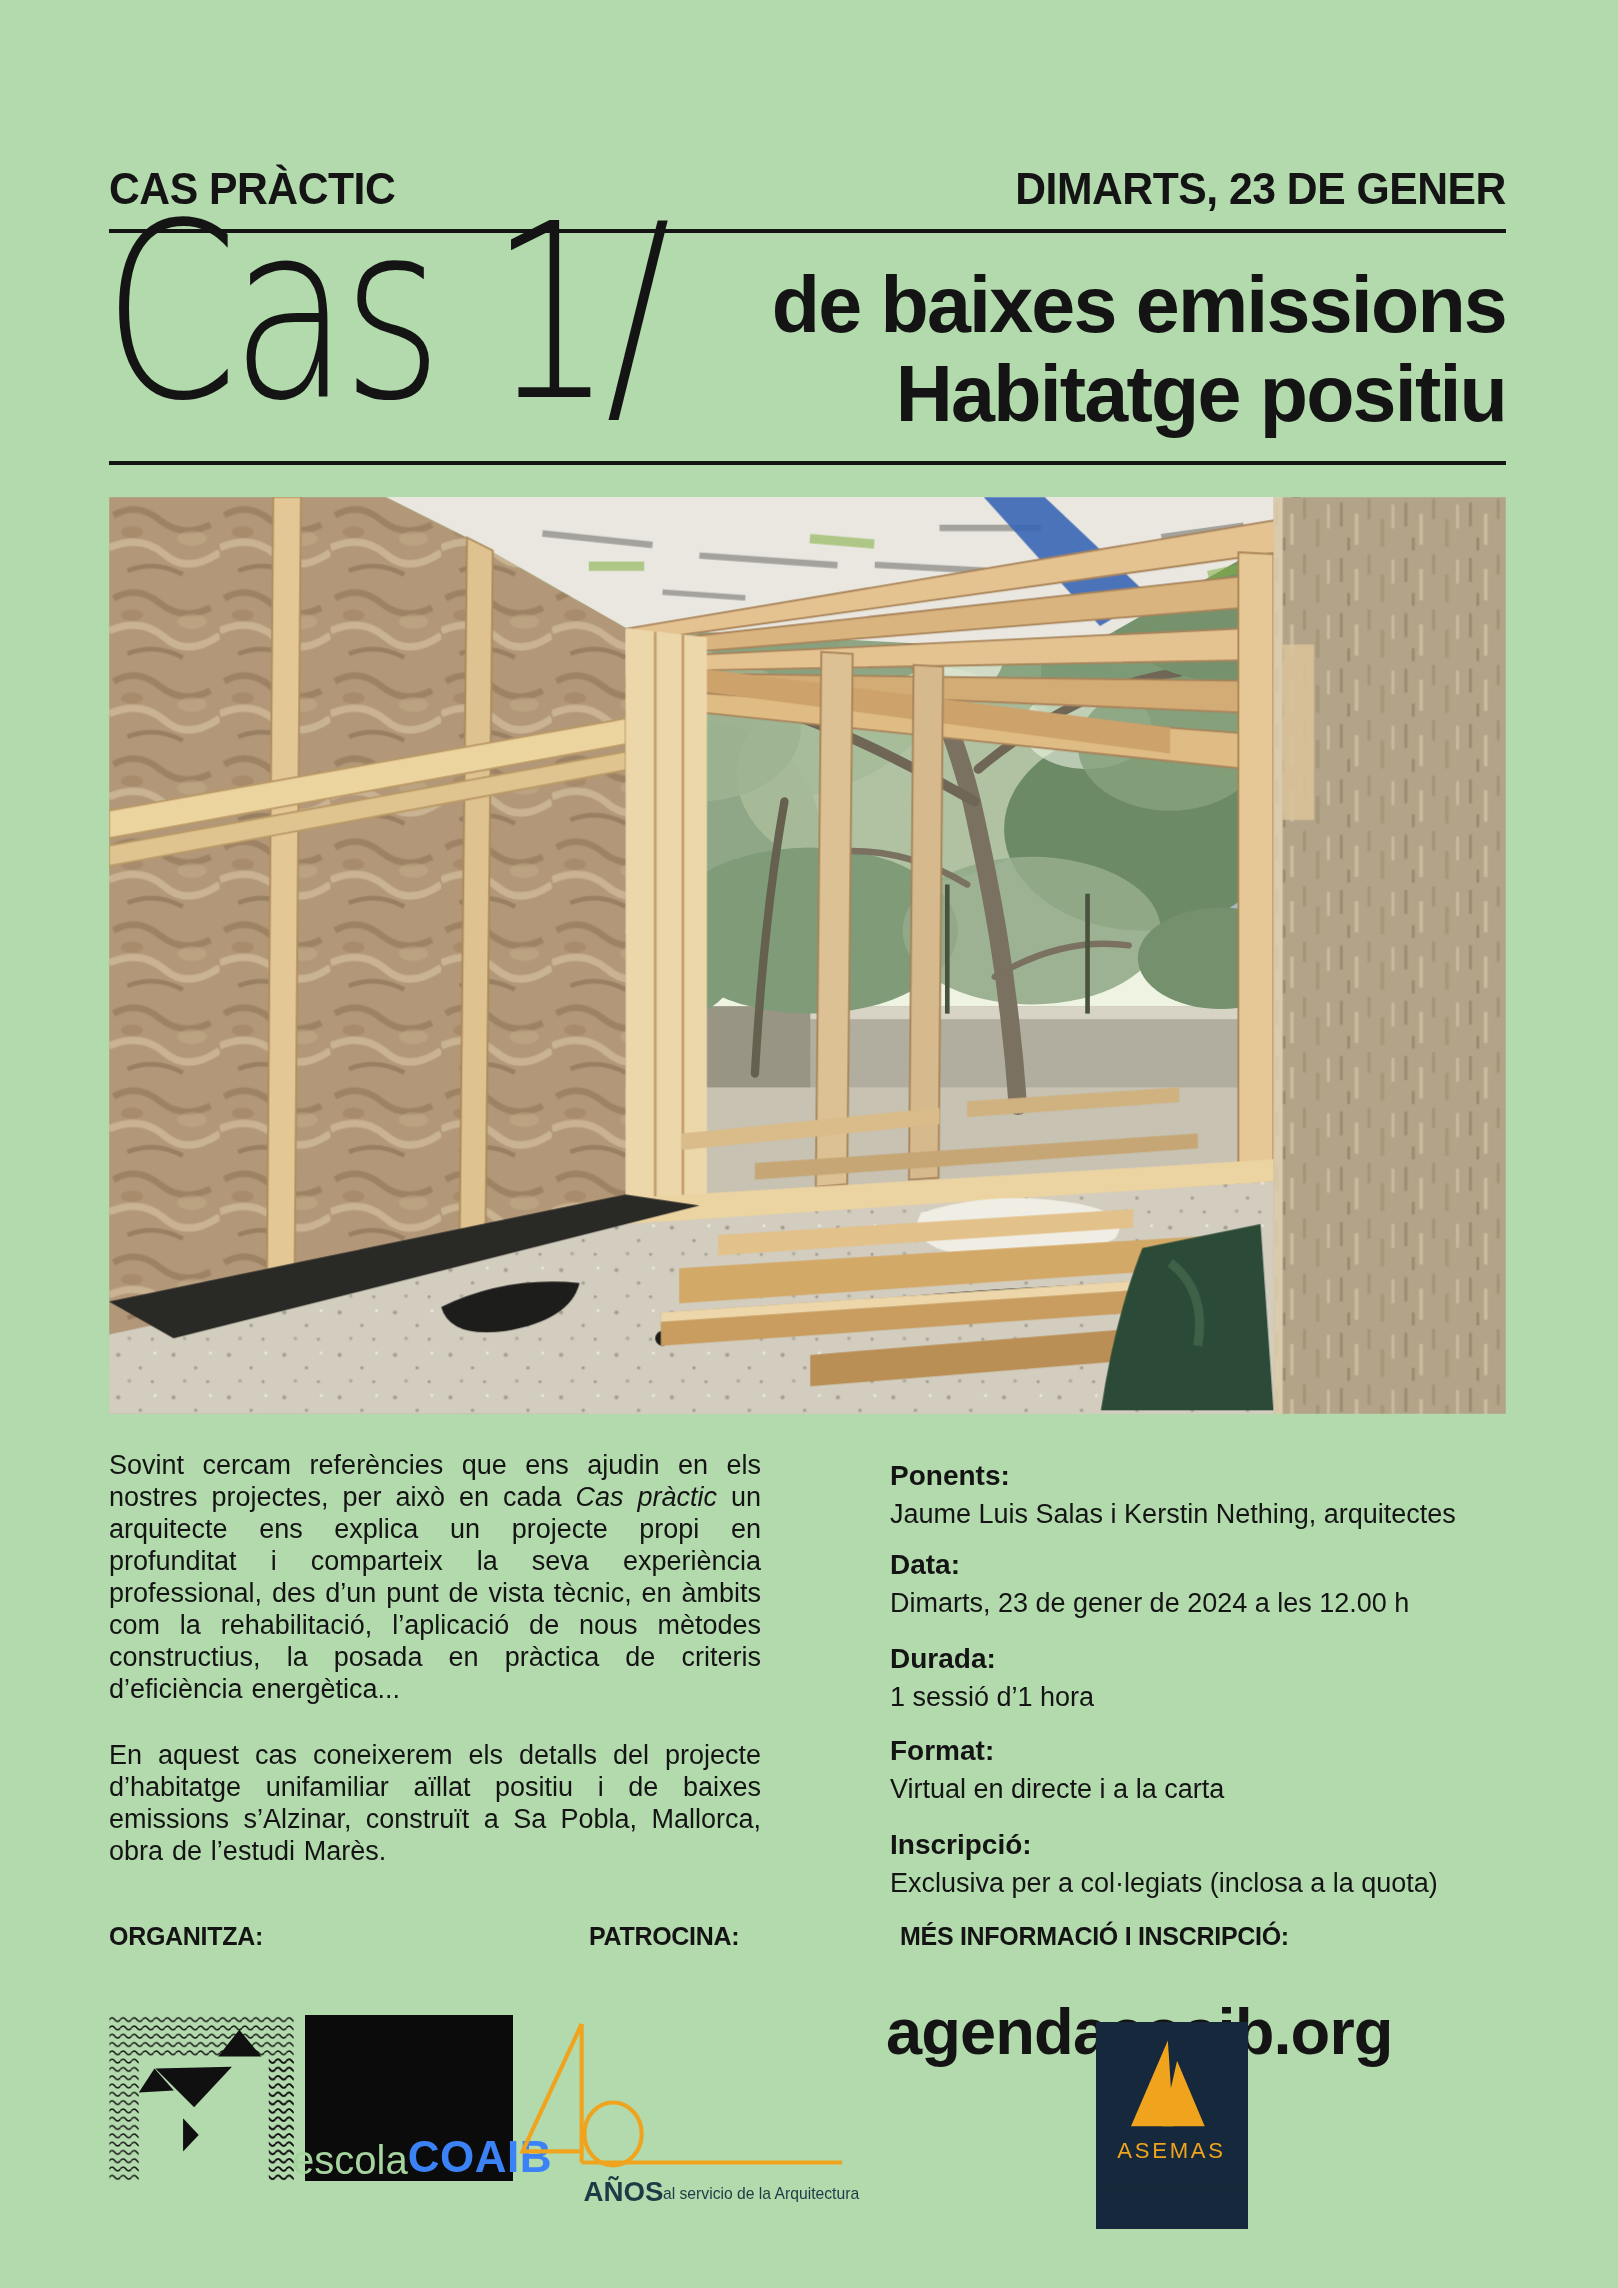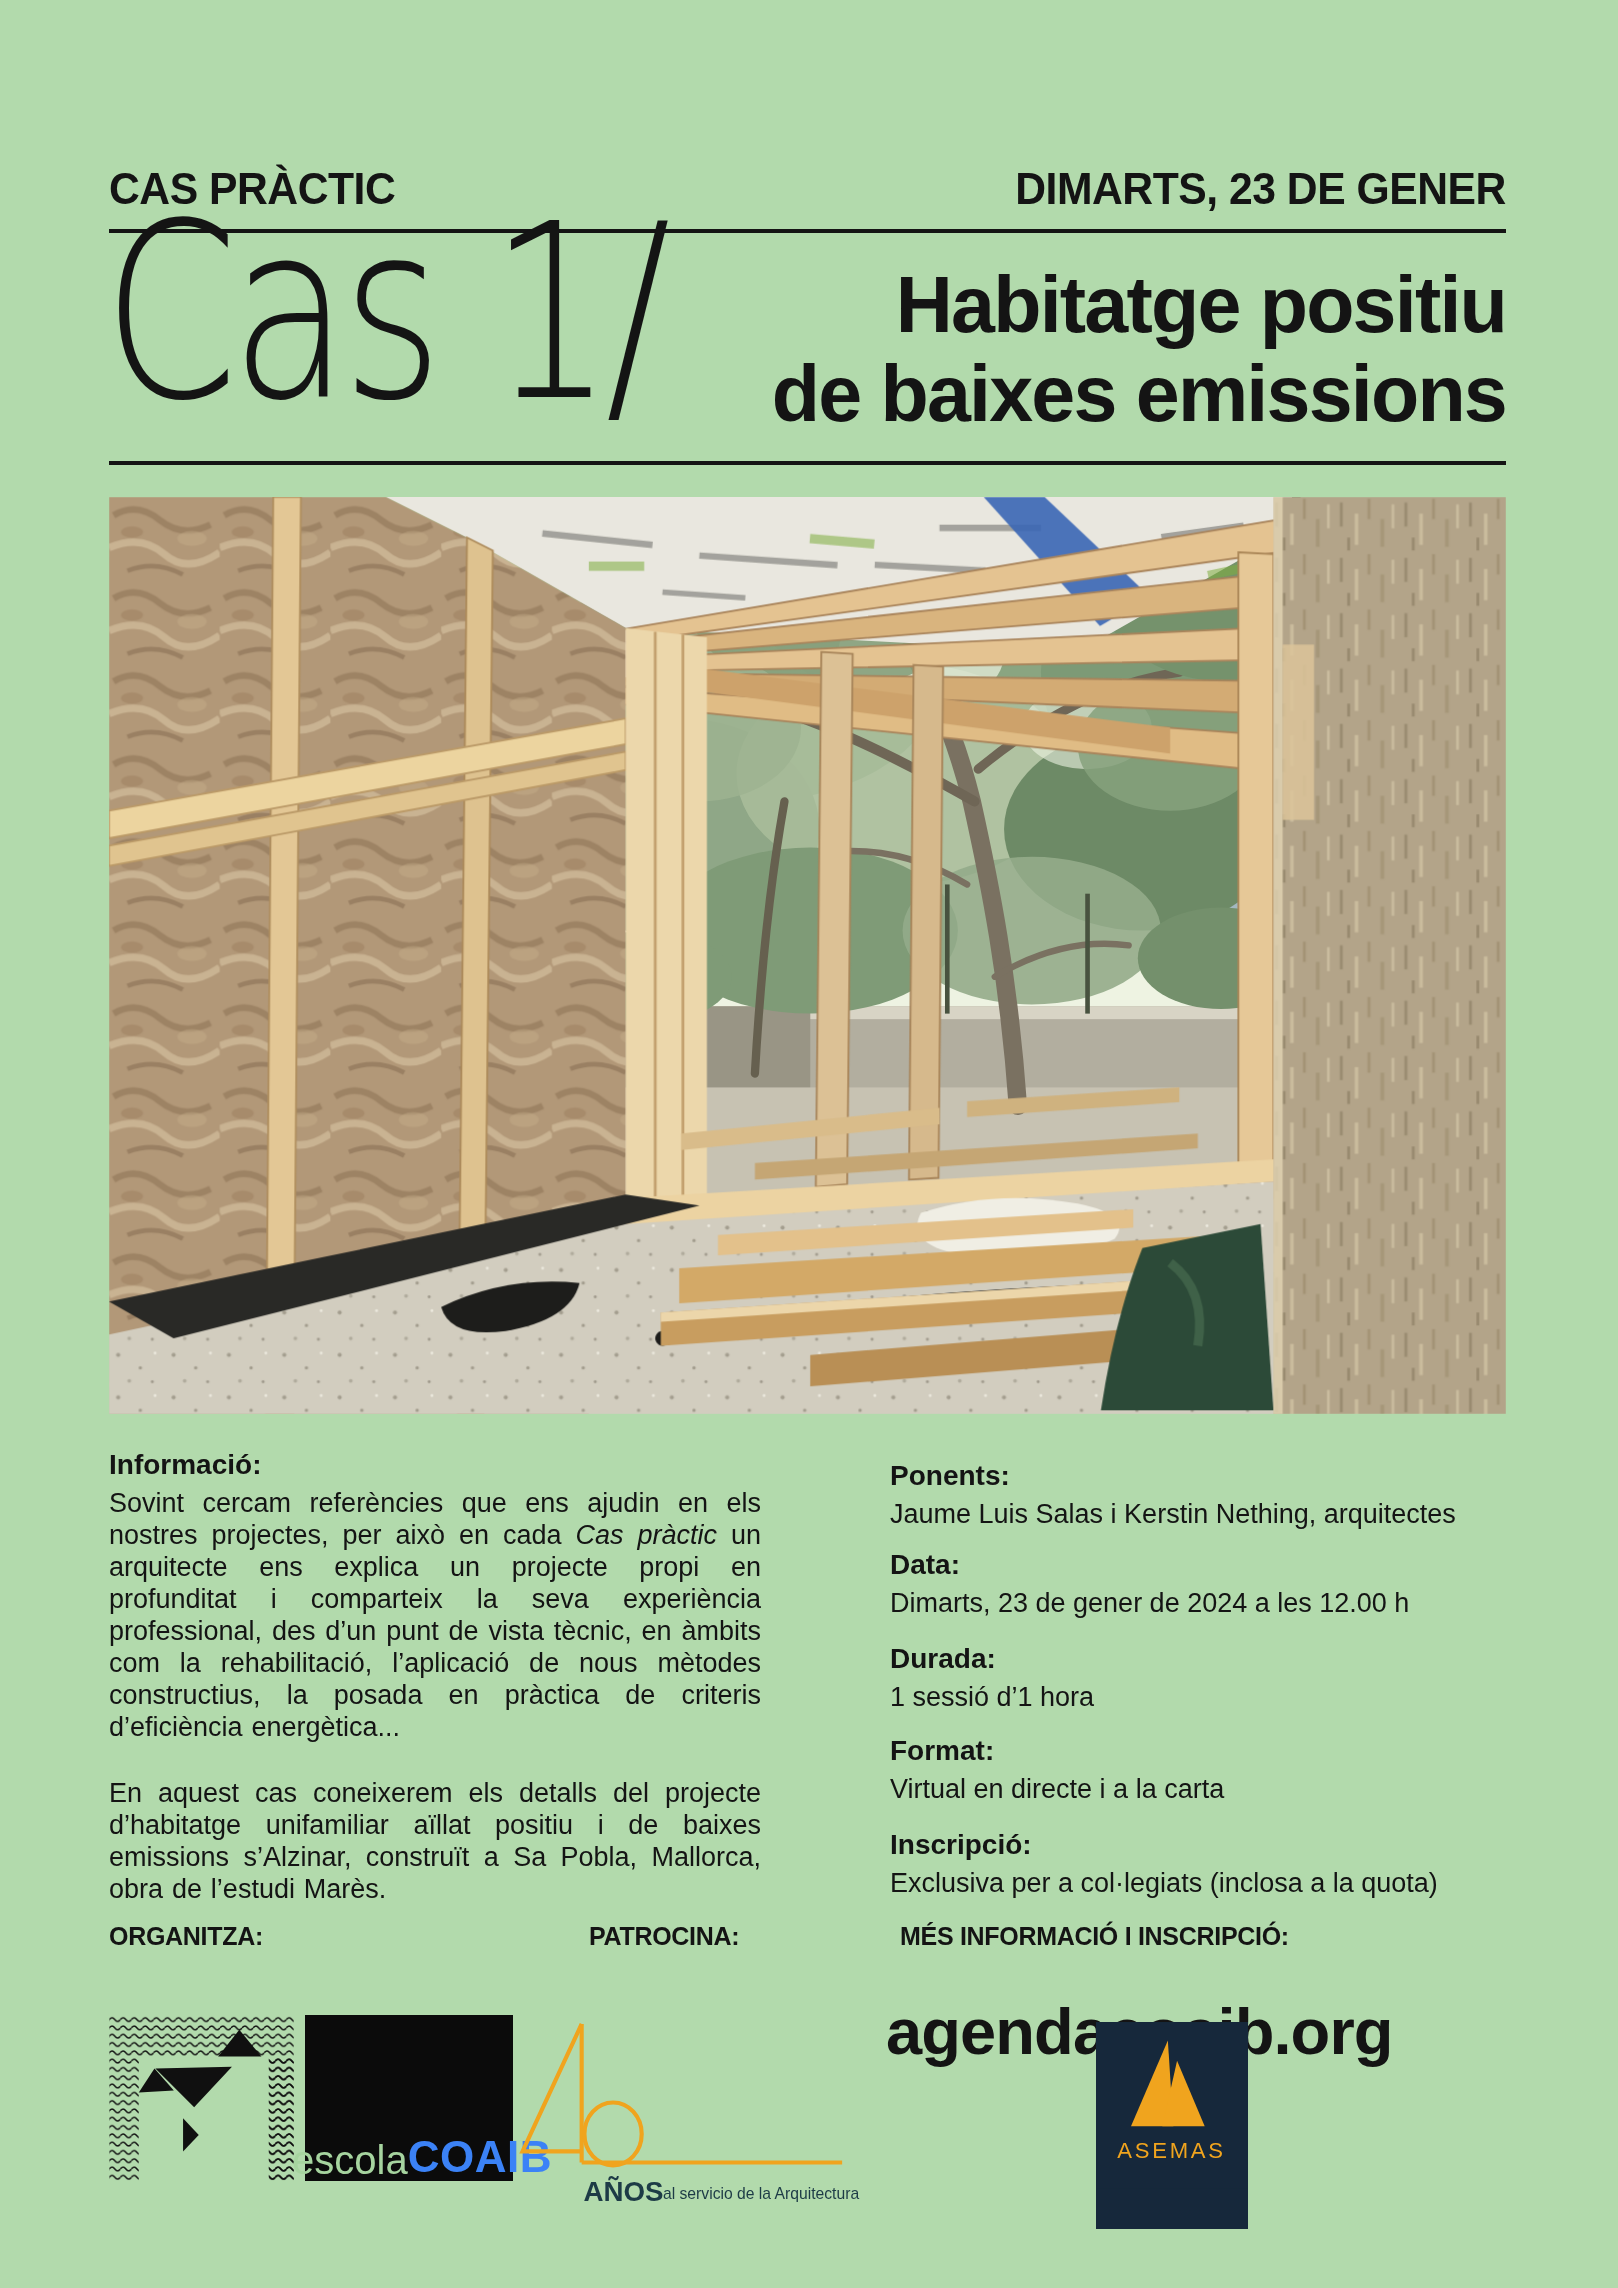--- a/index.html
+++ b/index.html
@@ -61,22 +61,22 @@
 <div class="poster">
 
   <div class="topbar">
     <span class="kicker">CAS PRÀCTIC</span>
     <span class="date">DIMARTS, 23 DE GENER</span>
   </div>
   <div class="rule rule1"></div>
 
   <div class="case-number">Cas 1/</div>
   <div class="headline">
+    <div>de baixes emissions</div>
     <div>Habitatge positiu</div>
-    <div>de baixes emissions</div>
   </div>
   <div class="rule rule2"></div>
 
   <div class="photo">
     <svg viewBox="0 0 1514 994" preserveAspectRatio="none">
       <defs>
         <pattern id="wool" width="120" height="90" patternUnits="userSpaceOnUse">
           <rect width="120" height="90" fill="#b29878"></rect>
           <path d="M5 20 Q30 5 55 25 T110 30" stroke="#8c7154" stroke-width="7" fill="none" opacity=".55"></path>
           <path d="M0 55 Q35 40 60 62 T120 60" stroke="#d9c5a3" stroke-width="8" fill="none" opacity=".6"></path>
@@ -221,21 +221,20 @@
       <path d="M1120 814 L1248 788 L1262 990 L1075 990 Q1090 890 1120 814 Z" fill="#2c4a38"></path>
       <path d="M1150 830 q40 30 30 90" stroke="#3f6148" stroke-width="10" fill="none"></path>
 
       <rect x="1262" y="0" width="252" height="994" fill="url(#osb)"></rect>
       <rect x="1262" y="0" width="10" height="994" fill="#e2d5b4" opacity=".8"></rect>
       <rect x="1272" y="160" width="34" height="190" fill="#dcc49a" opacity=".85"></rect>
     </svg>
   </div>
 
   <div class="info-col">
-    <h3>Informació:</h3>
     <p><span>Sovint cercam referències que ens ajudin en els nostres projectes, per això en cada </span><i>Cas pràctic</i><span> un arquitecte ens explica un projecte propi en profunditat i comparteix la seva experiència professional, des d’un punt de vista tècnic, en àmbits com la rehabilitació, l’aplicació de nous mètodes constructius, la posada en pràctica de criteris d’eficiència energètica...</span></p>
     <p>En aquest cas coneixerem els detalls del projecte d’habitatge unifamiliar aïllat positiu i de baixes emissions s’Alzinar, construït a Sa Pobla, Mallorca, obra de l’estudi Marès.</p>
   </div>
 
   <div class="details-col">
     <div class="detail d0">
       <h3>Ponents:</h3>
       <p>Jaume Luis Salas i Kerstin Nething, arquitectes</p>
     </div>
     <div class="detail d1">

